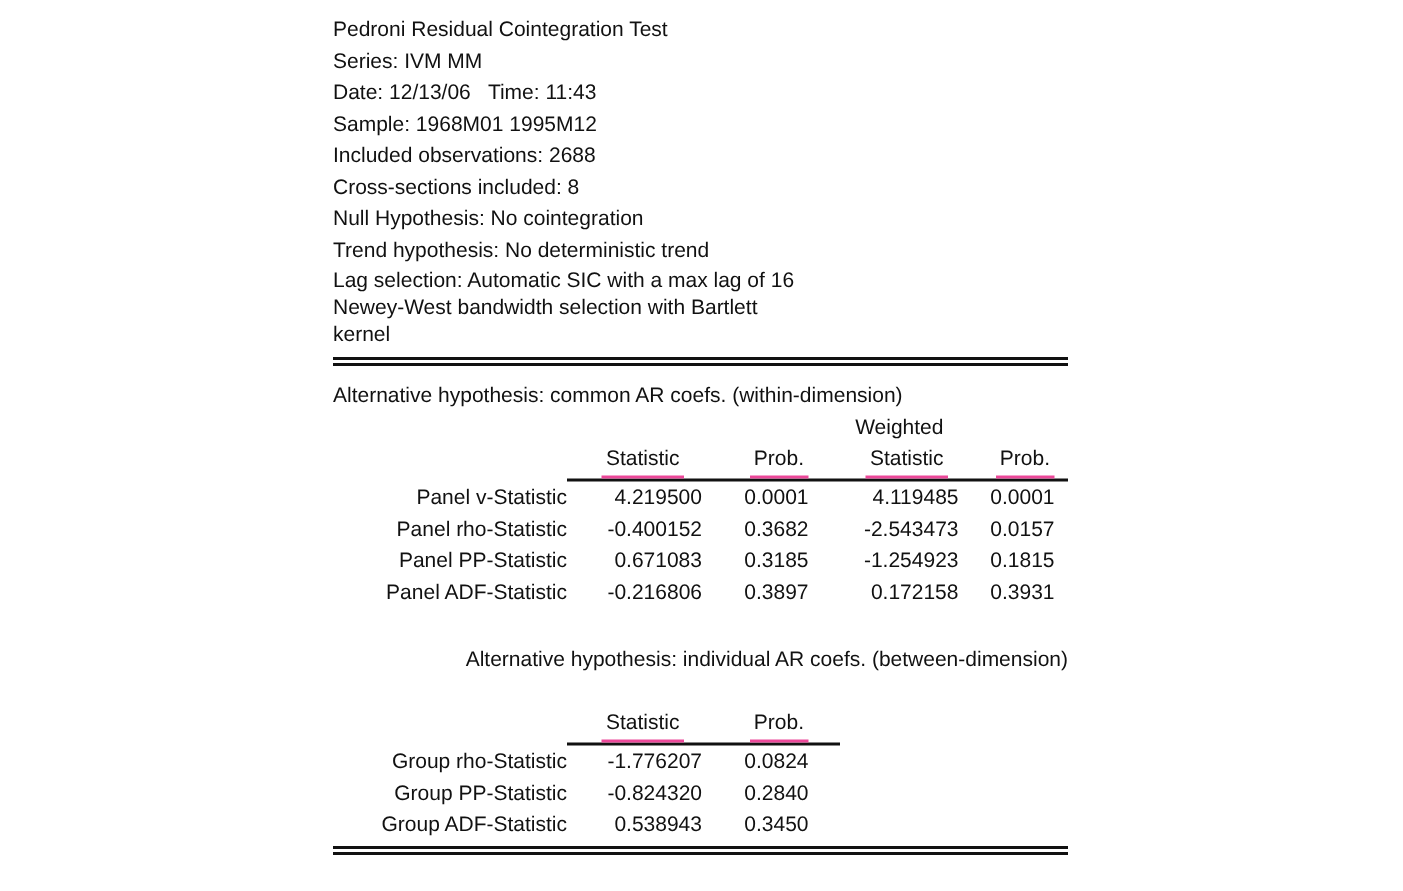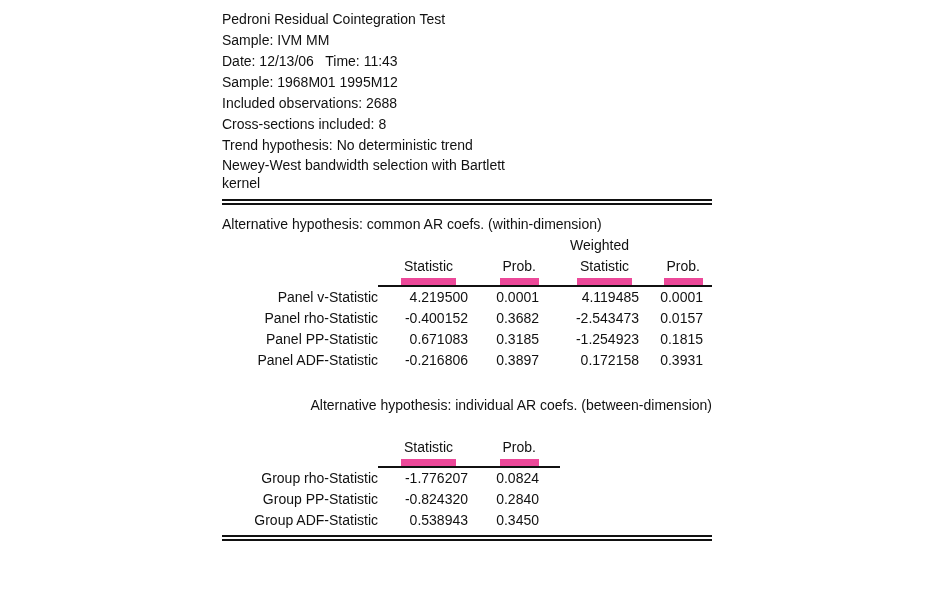--- a/index.html
+++ b/index.html
@@ -51,46 +51,48 @@
   .c1  { width: 90px;  text-align: right; }
   .c2  { width: 71px;  text-align: right; }
   .c3  { width: 101px; text-align: right; box-sizing: border-box; padding-right: 1px; }
   .c4  { width: 72px;  text-align: right; box-sizing: border-box; padding-right: 9px; }
   .hdr.c1 { padding-right: 12px; box-sizing: border-box; }
   .hdr.c2 { padding-right: 0; }
   .hdr.c3 { padding-right: 8px; }
   .hdr.c4 { padding-right: 9px; }
   .colhead {
     display: inline-block;
-    border-bottom: 7px solid #ec4899;
+    border-bottom: 2px solid #ec4899;
     padding: 0 3px 1px 3px;
   }
   .plain { border-bottom: none; padding: 0 3px; }
   .hrule {
     border-top: 2px solid #111111;
     margin-left: 156px;
   }
   .hrule.within { width: 334px; }
   .hrule.between { width: 182px; }
 </style>
 </head>
 <body>
 
 <div class="page">
   <div class="doc">
 
     <div class="line">Pedroni Residual Cointegration Test</div>
-    <div class="line">Sample: IVM MM</div>
+    <div class="line">Series: IVM MM</div>
     <div class="line">Date: 12/13/06   Time: 11:43</div>
     <div class="line">Sample: 1968M01 1995M12</div>
     <div class="line">Included observations: 2688</div>
     <div class="line">Cross-sections included: 8</div>
+    <div class="line">Null Hypothesis: No cointegration</div>
     <div class="line">Trend hypothesis: No deterministic trend</div>
 
     <div>
+      <div class="lagline">Lag selection: Automatic SIC with a max lag of 16</div>
       <div class="lagline">Newey-West bandwidth selection with Bartlett</div>
       <div class="lagline">kernel</div>
     </div>
 
     <div class="dbl-rule top"></div>
 
     <div class="line section-heading">Alternative hypothesis: common AR coefs. (within-dimension)</div>
 
     <div>
       <div class="trow">

